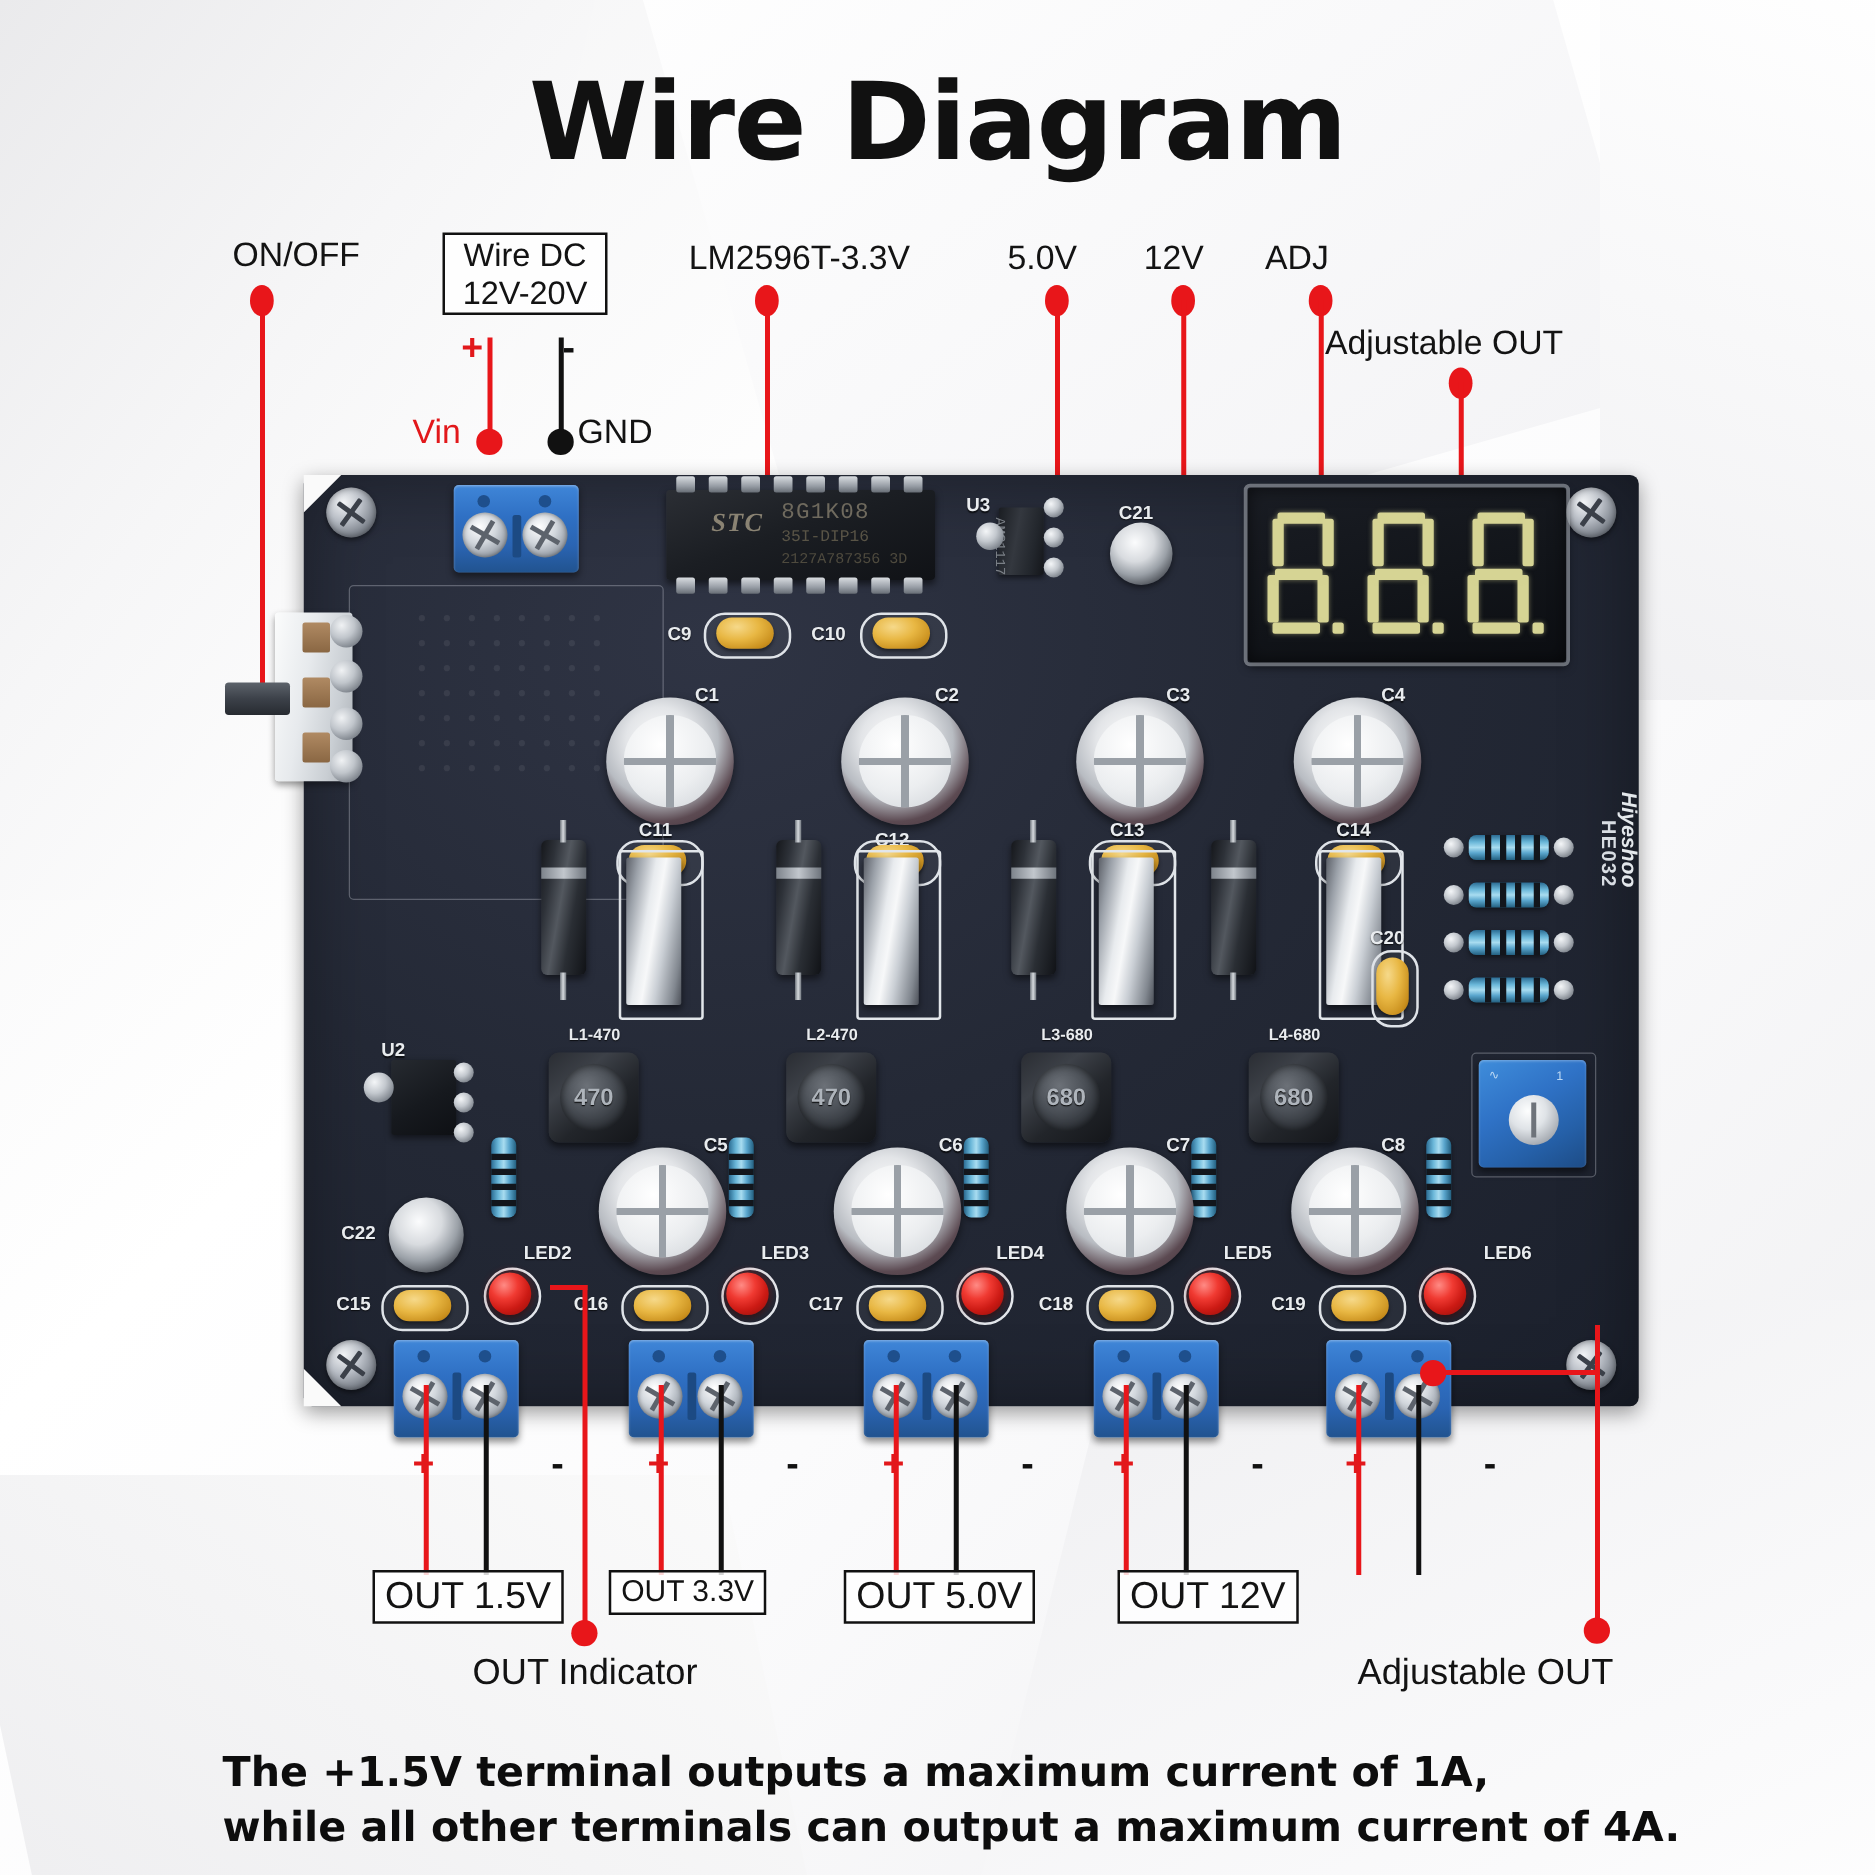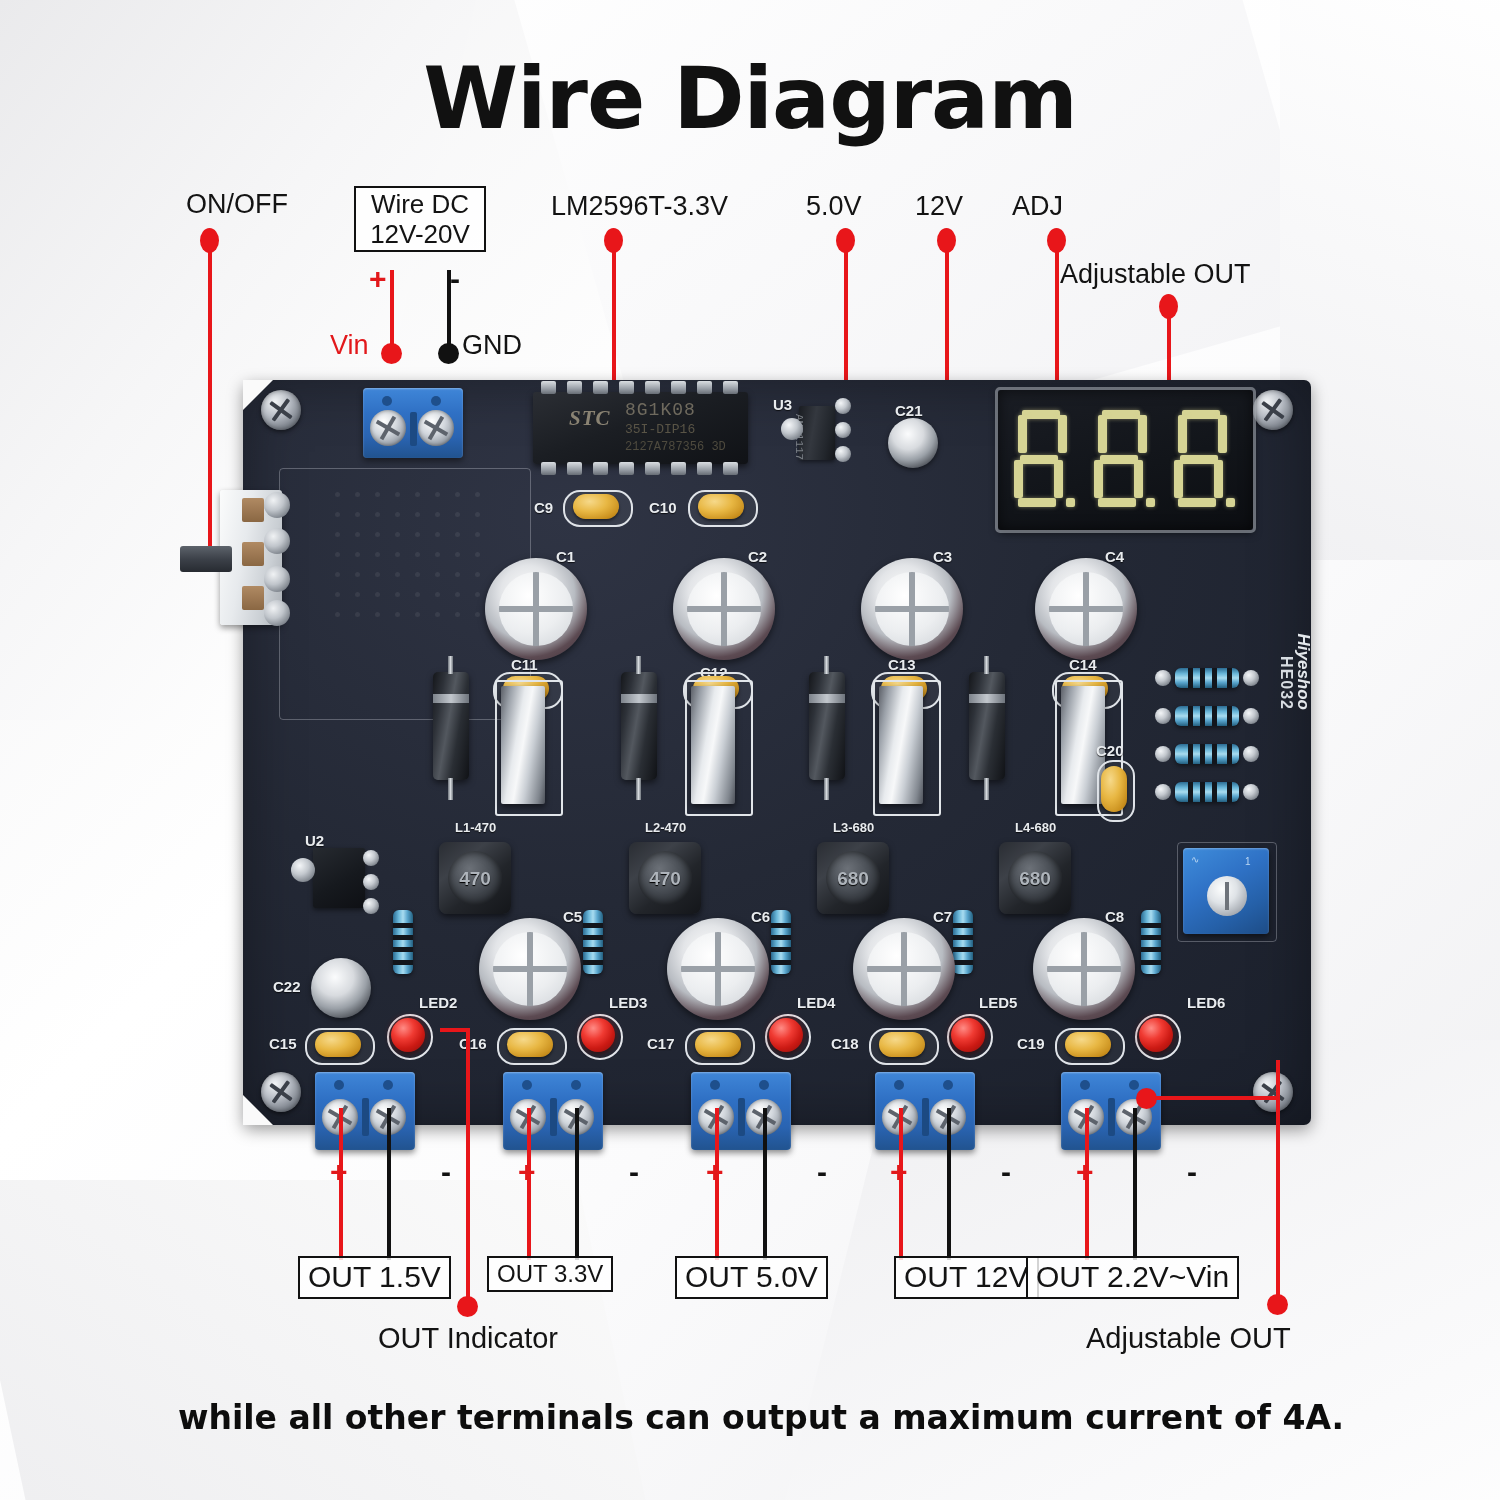--- a/index.html
+++ b/index.html
@@ -745,30 +745,30 @@
 
   <div class="ln v" style="left:1085px;top:1108px;height:152px;"></div>
   <div class="ln v blk" style="left:1133px;top:1108px;height:152px;"></div>
   <div class="plusmin pm-red" style="left:1076px;top:1157px;">+</div>
   <div class="plusmin pm-blk" style="left:1187px;top:1157px;">-</div>
 
   <div class="lbl boxed" style="left:298px;top:1256px;font-size:30px;padding:2px 8px;">OUT 1.5V</div>
   <div class="lbl boxed" style="left:487px;top:1256px;font-size:24px;padding:2px 8px;">OUT 3.3V</div>
   <div class="lbl boxed" style="left:675px;top:1256px;font-size:30px;padding:2px 8px;">OUT 5.0V</div>
   <div class="lbl boxed" style="left:862px;top:1256px;font-size:30px;padding:2px 8px;margin-left:32px;">OUT 12V</div>
-  <div class="lbl boxed" style="left:1026px;top:1256px;font-size:30px;padding:2px 8px;">OUT 2.2V~Vin</div>
 
   <div class="ln v" style="left:466px;top:1028px;height:272px;"></div>
   <div class="ln h" style="left:440px;top:1028px;width:30px;"></div>
   <div class="dot" style="left:457px;top:1296px;"></div>
   <div class="lbl" style="left:378px;top:1322px;font-size:29px;">OUT Indicator</div>
 
   <div class="dot" style="left:1136px;top:1088px;"></div>
   <div class="ln h" style="left:1146px;top:1096px;width:134px;"></div>
   <div class="ln v" style="left:1276px;top:1060px;height:242px;"></div>
   <div class="dot" style="left:1267px;top:1294px;"></div>
   <div class="lbl" style="left:1086px;top:1322px;font-size:29px;">Adjustable OUT</div>
 
   <div id="footer">
+    <div>The +1.5V terminal outputs a maximum current of 1A,</div>
     <div>while all other terminals can output a maximum current of 4A.</div>
   </div>
 
 </div>
 
 </body></html>

